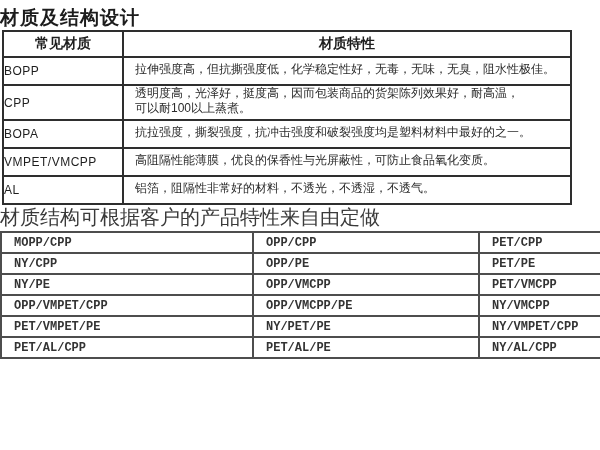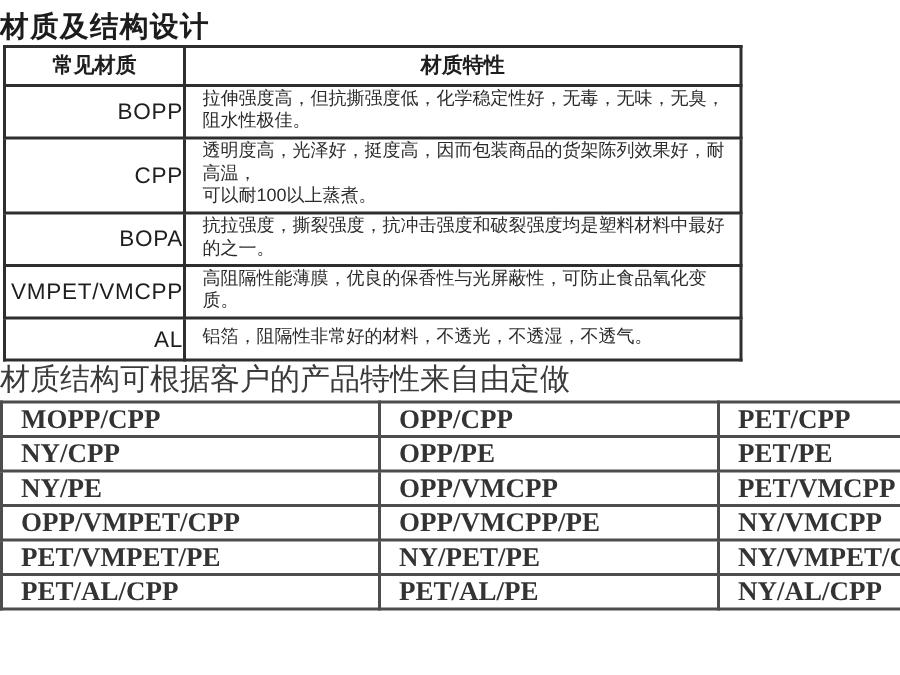--- a/index.html
+++ b/index.html
@@ -19,37 +19,37 @@
     font-weight: bold;
     letter-spacing: 1px;
     color: #1c1c1c;
     padding-top: 5px;
   }
 
   table { border-collapse: collapse; }
 
   
   .spec {
-    width: 493px;
+    width: 570px;
     margin-left: 2px;
     table-layout: fixed;
   }
   .spec td, .spec th { border: 2px solid #2e2e2e; vertical-align: middle; }
   .spec col.c-name { width: 120px; }
   .spec tr { height: 28px; }
   .spec tr.hdr { height: 26px; }
   .spec th {
     font-size: 14px;
     font-weight: bold;
     color: #1e1e1e;
     text-align: center;
   }
   .spec .name {
-    text-align: right;
-    font-size: 15px;
+    text-align: left;
+    font-size: 12px;
     color: #1e1e1e;
     letter-spacing: 0.5px;
   }
   .spec .desc {
     padding: 0 6px 3px 11px;
     font-size: 12px;
     line-height: 15px;
     color: #2b2b2b;
     white-space: pre-line;
   }
@@ -67,23 +67,23 @@
   .structs {
     width: 600px;
     table-layout: fixed;
   }
   .structs td { border: 2px solid #4d4d4d; vertical-align: middle; }
   .structs tr { height: 21px; }
   .structs col.s1 { width: 252px; }
   .structs col.s2 { width: 226px; }
   .structs col.s3 { width: 122px; }
   .structs td {
-    font-family: Liberation Serif, serif;
+    font-family: Liberation Mono, monospace;
     font-weight: bold;
-    font-size: 18px;
+    font-size: 12px;
     color: #333333;
     padding-left: 12px;
     letter-spacing: 0px;
   }
 </style>
 </head>
 <body>
 
 <div class="page">
 

